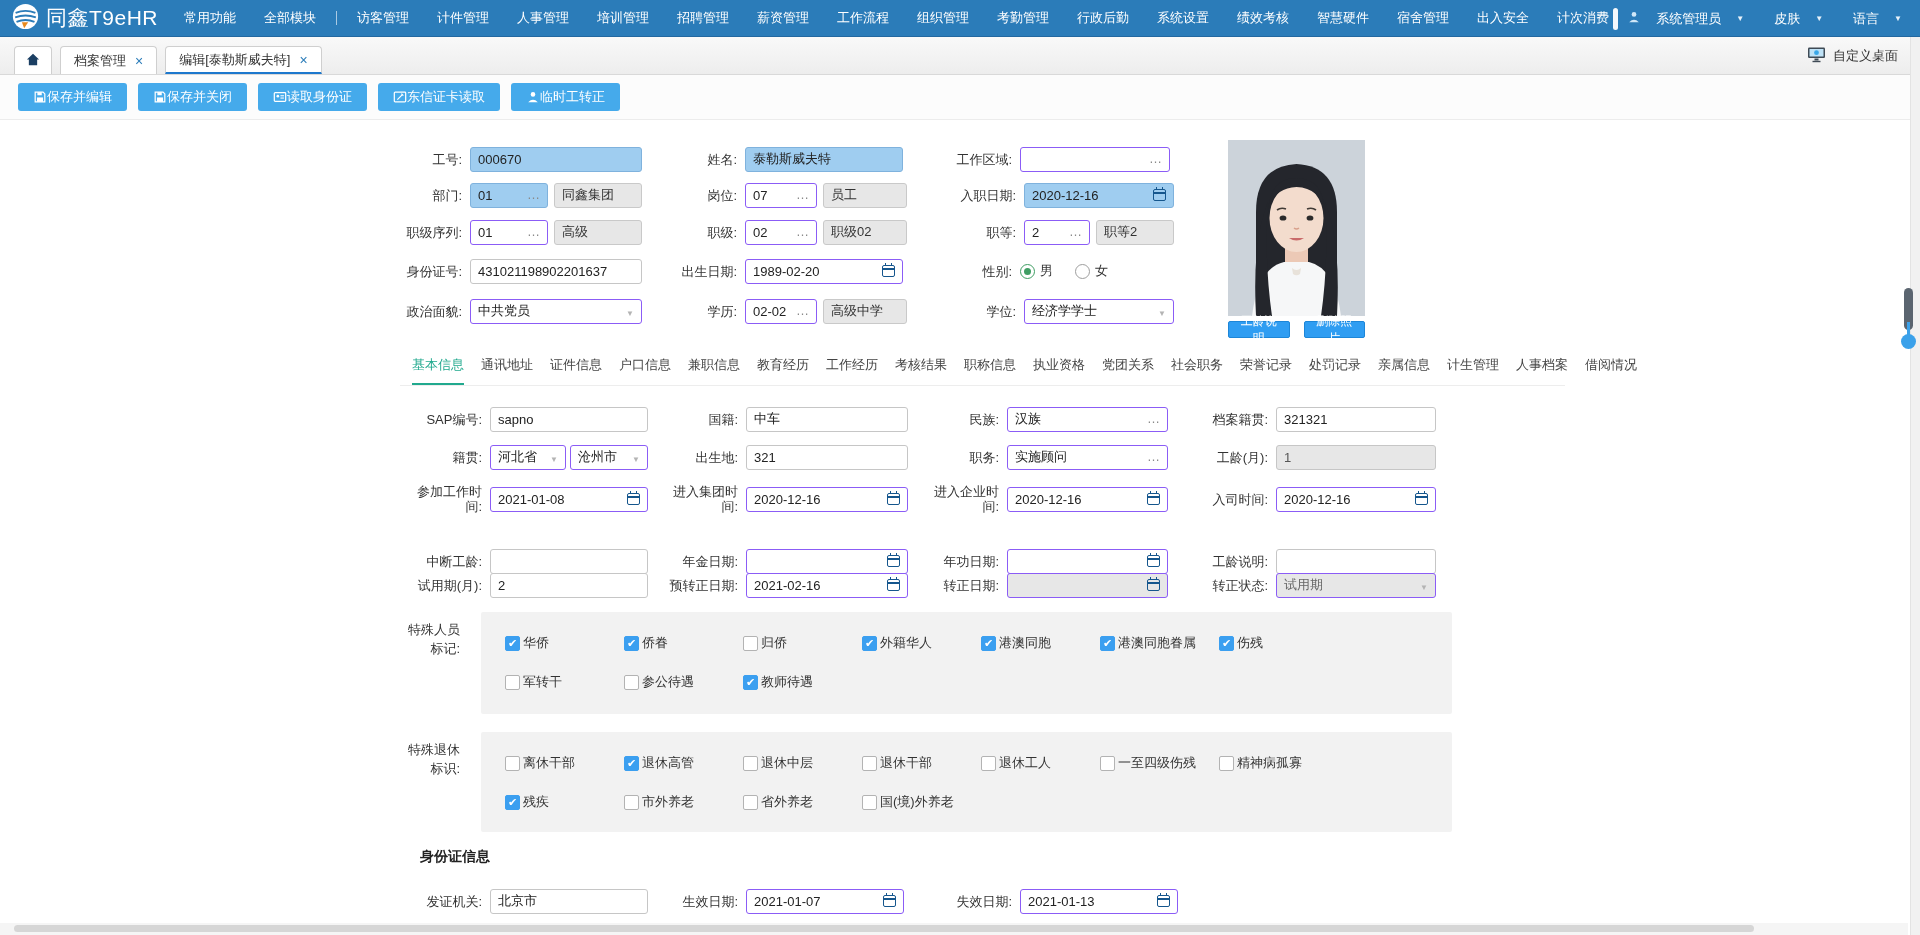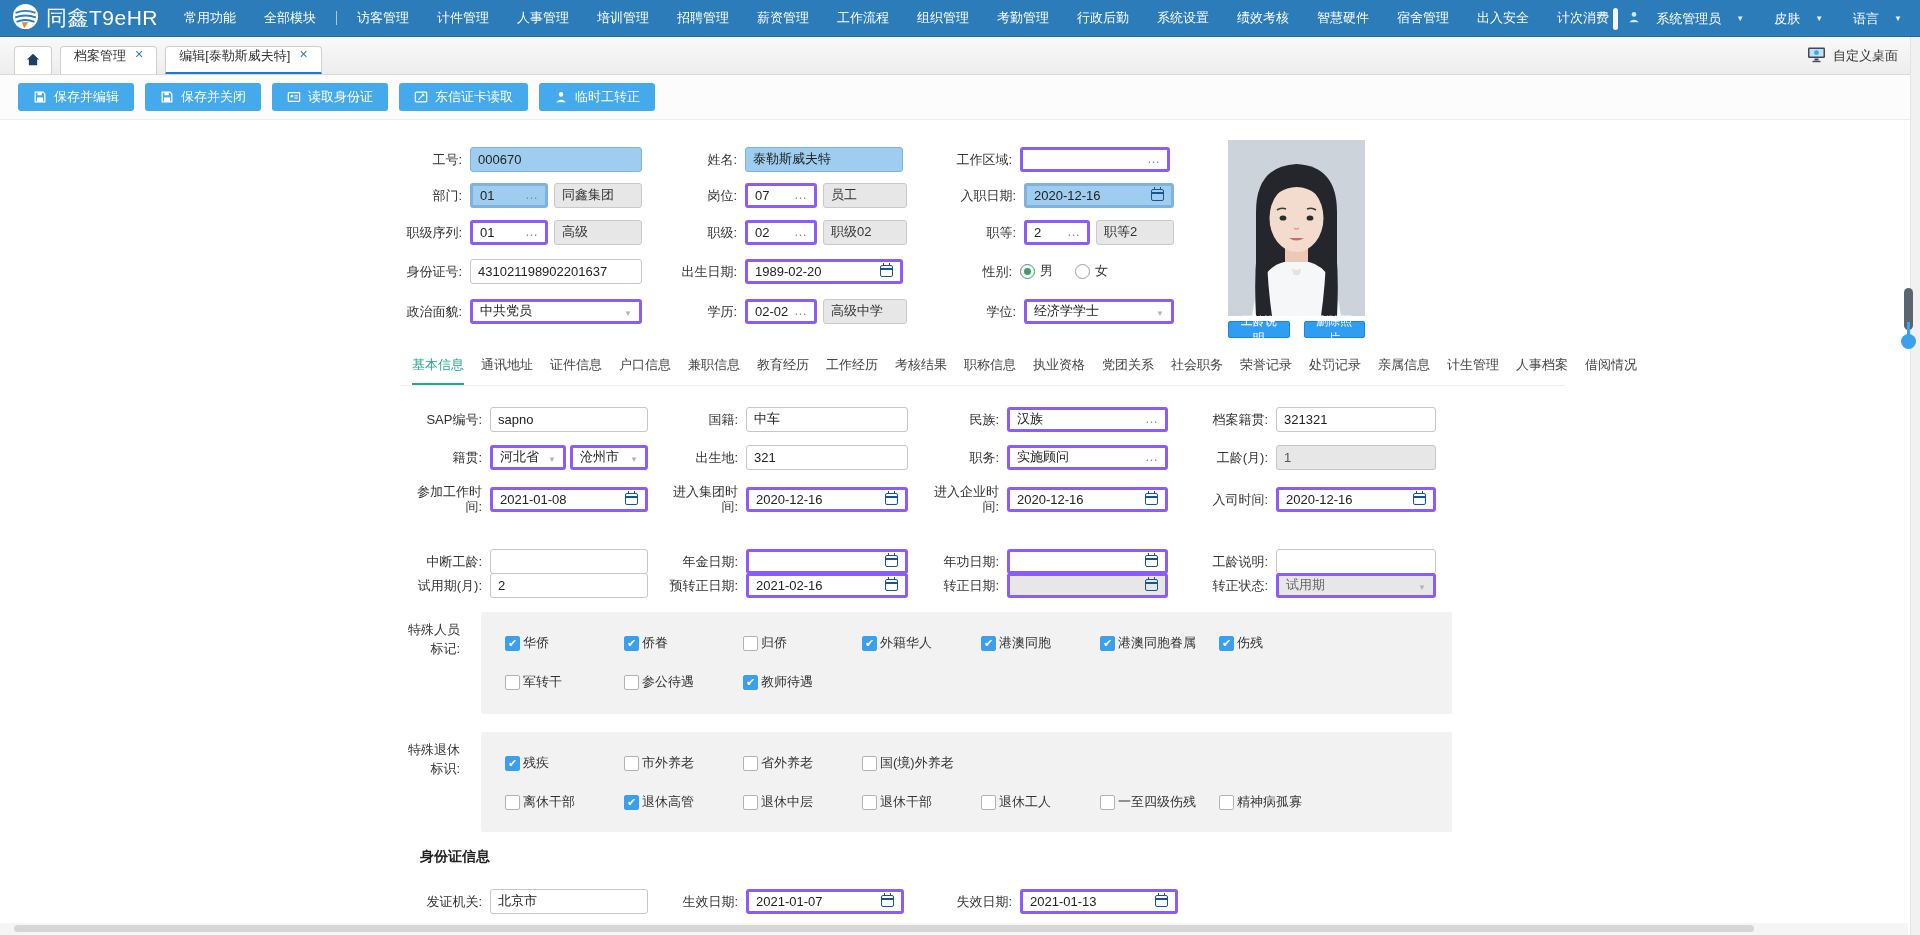--- a/index.html
+++ b/index.html
@@ -14,39 +14,39 @@
   .nav-item { cursor:pointer; }
   .nav-sep { width:1px; height:14px; background:rgba(255,255,255,.6); margin:0 -8px; }
   .nav-indicator { position:absolute; left:1613px; top:8px; width:5px; height:22px; background:#fff; border-radius:3px; opacity:.95; }
   .nav-right { position:absolute; right:18px; top:0; height:37px; display:flex; align-items:center; gap:30px; font-size:13px; }
   .nav-right .grp { display:flex; align-items:center; gap:15px; cursor:pointer; }
   .caret-w { font-size:8px; line-height:8px; color:#e8f2fa; }
 
   
   .tabbar { position:absolute; top:37px; left:0; right:0; height:38px; background:linear-gradient(#f9f9f9,#ededed); border-bottom:1px solid #d9d9d9; display:flex; align-items:flex-end; padding-left:14px; }
   .wtab-home { width:38px; height:28px; background:#fff; border:1px solid #cfcfcf; border-bottom:none; border-radius:4px 4px 0 0; display:flex; align-items:center; justify-content:center; margin-right:8px; cursor:pointer; }
-  .wtab { height:28px; background:#fff; border:1px solid #cfcfcf; border-bottom:none; border-radius:4px 4px 0 0; display:flex; align-items:flex-start; gap:9px; padding:0 13px; margin-right:8px; cursor:pointer; color:#333; }
+  .wtab { height:28px; background:#fff; border:1px solid #cfcfcf; border-bottom:none; border-radius:4px 4px 0 0; display:flex; align-items:center; gap:9px; padding:0 13px; margin-right:8px; cursor:pointer; color:#333; }
   .wtab.active { border-bottom:2px solid #1d78cd; }
   .wtab .x { color:#2b7cb9; font-size:14px; line-height:14px; }
   .customize { position:absolute; right:22px; bottom:8px; display:flex; align-items:center; gap:7px; color:#333; cursor:pointer; }
 
   
   .toolbar { position:absolute; top:75px; left:0; right:0; height:45px; background:#fcfcfc; border-bottom:1px solid #ececec; display:flex; align-items:center; gap:11px; padding-left:18px; }
-  .tb-btn { height:28px; background:#45aaeb; color:#fff; border:none; border-radius:3px; padding:0 15px; display:flex; align-items:center; gap:7px; font-size:13px; font-family:"Liberation Sans",sans-serif; cursor:pointer; }
+  .tb-btn { height:28px; background:#45aaeb; color:#fff; border:none; border-radius:3px; padding:0 15px; display:flex; align-items:center; font-size:13px; font-family:"Liberation Sans",sans-serif; cursor:pointer; }
   .tbi { width:14px; height:14px; flex:0 0 auto; }
 
   
   .content { position:absolute; top:120px; left:0; right:0; bottom:0; background:#fff; }
   .row { position:absolute; left:400px; display:flex; align-items:center; height:26px; }
   .fld { display:flex; align-items:center; }
   .lbl { text-align:right; margin-right:8px; color:#333; line-height:15px; flex:0 0 auto; }
   .inp { height:25px; border:1px solid #c6c6c6; border-radius:3px; padding:0 7px; font:13px "Liberation Sans",sans-serif; color:#222; background:#fff; outline:none; }
   .inp.hl { background:#9fcdf0; border-color:#7fb2dd; }
   .inp.ro { background:#e7e7e7; color:#555; }
-  .ibox { height:25px; border:3px solid #8b5cf6; border-radius:3px; background:#fff; display:flex; align-items:center; padding:0 7px; }
+  .ibox { height:25px; border:1px solid #8b5cf6; border-radius:3px; background:#fff; display:flex; align-items:center; padding:0 7px; }
   .ibox input { border:none; outline:none; background:transparent; flex:1; min-width:0; font:13px "Liberation Sans",sans-serif; color:#222; padding:0; }
   .ibox.hl { background:#9fcdf0; border-color:#7fb2dd; }
   .ibox.ro { background:#e7e7e7; }
   .dots { color:#8a8a8a; font-size:13px; line-height:6px; margin-left:5px; flex:0 0 auto; cursor:pointer; }
   .dots::after { content:"…"; }
   .namebox { height:25px; background:#e7e7e7; border:1px solid #c9c9c9; border-radius:3px; display:flex; align-items:center; padding:0 7px; margin-left:6px; color:#333; overflow:hidden; white-space:nowrap; }
   .val { flex:1; color:#222; overflow:hidden; white-space:nowrap; }
   .ro .val { color:#666; }
   .caret { margin-left:4px; flex:0 0 auto; }
   .caret::after { content:"▼"; font-size:8px; color:#b4b4b4; }
@@ -560,65 +560,65 @@
               <span>教师待遇</span>
             </label>
         </div>
       </div>
     </div>
 
     <div class="secrow" style="top:612px">
       <div class="seclbl">特殊退休标识:</div>
       <div class="panel" style="height:100px">
         <div class="cbrow">
-          <label class="cb checked">
-              <span class="cb-box"></span>
-              <span>残疾</span>
-            </label>
-          <label class="cb">
-              <span class="cb-box"></span>
-              <span>市外养老</span>
-            </label>
-          <label class="cb">
-              <span class="cb-box"></span>
-              <span>省外养老</span>
+          <label class="cb">
+              <span class="cb-box"></span>
+              <span>离休干部</span>
+            </label>
+          <label class="cb checked">
+              <span class="cb-box"></span>
+              <span>退休高管</span>
+            </label>
+          <label class="cb">
+              <span class="cb-box"></span>
+              <span>退休中层</span>
+            </label>
+          <label class="cb">
+              <span class="cb-box"></span>
+              <span>退休干部</span>
+            </label>
+          <label class="cb">
+              <span class="cb-box"></span>
+              <span>退休工人</span>
+            </label>
+          <label class="cb">
+              <span class="cb-box"></span>
+              <span>一至四级伤残</span>
             </label>
           <label class="cb" style="width:130px">
               <span class="cb-box"></span>
-              <span>国(境)外养老</span>
+              <span>精神病孤寡</span>
             </label>
         </div>
         <div class="cbrow">
-          <label class="cb">
-              <span class="cb-box"></span>
-              <span>离休干部</span>
-            </label>
-          <label class="cb checked">
-              <span class="cb-box"></span>
-              <span>退休高管</span>
-            </label>
-          <label class="cb">
-              <span class="cb-box"></span>
-              <span>退休中层</span>
-            </label>
-          <label class="cb">
-              <span class="cb-box"></span>
-              <span>退休干部</span>
-            </label>
-          <label class="cb">
-              <span class="cb-box"></span>
-              <span>退休工人</span>
-            </label>
-          <label class="cb">
-              <span class="cb-box"></span>
-              <span>一至四级伤残</span>
+          <label class="cb checked">
+              <span class="cb-box"></span>
+              <span>残疾</span>
+            </label>
+          <label class="cb">
+              <span class="cb-box"></span>
+              <span>市外养老</span>
+            </label>
+          <label class="cb">
+              <span class="cb-box"></span>
+              <span>省外养老</span>
             </label>
           <label class="cb" style="width:130px">
               <span class="cb-box"></span>
-              <span>精神病孤寡</span>
+              <span>国(境)外养老</span>
             </label>
         </div>
       </div>
     </div>
 
     <div class="sec-title">身份证信息</div>
     <div class="row" style="top:768px">
       <div class="fld">
         <span class="lbl" style="width:82px">发证机关:</span>
         <input class="inp" style="width: 158px;" value="北京市">

